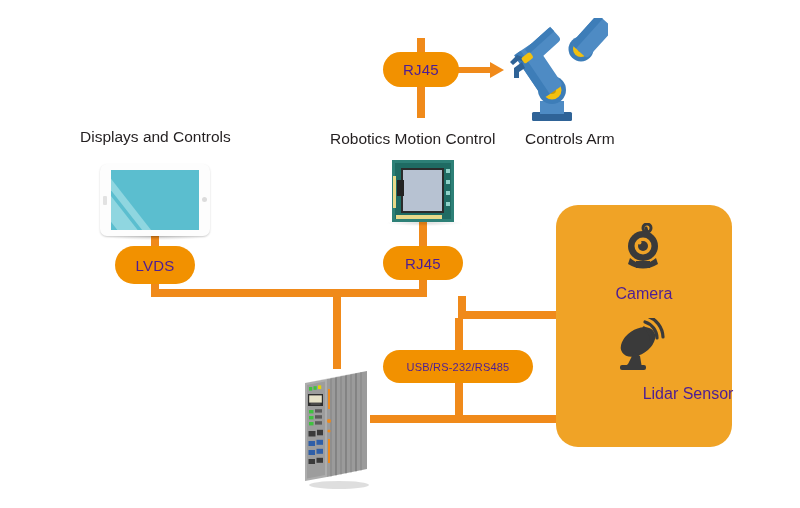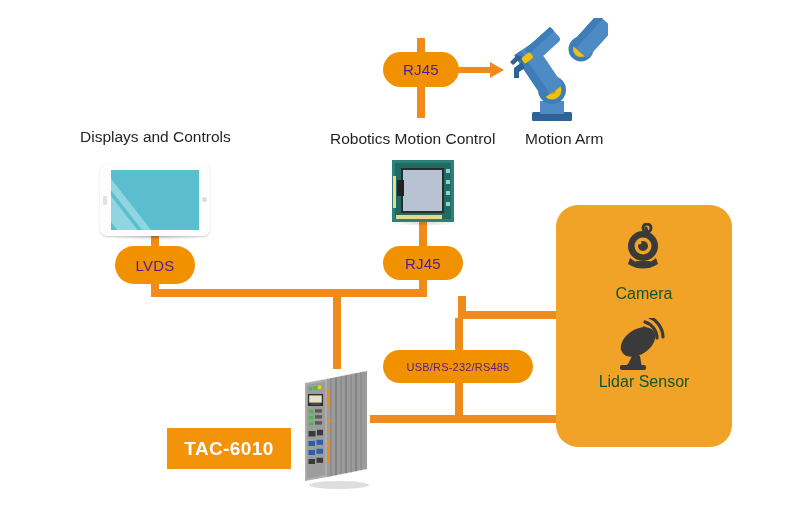--- a/index.html
+++ b/index.html
@@ -72,21 +72,21 @@
     width: 176px;
     height: 242px;
     background: #F0A326;
     border-radius: 22px;
     z-index: 5;
   }
   .card-label {
     position: absolute;
     width: 100%;
     text-align: center;
-    color: #14532d;
+    color: #4c1d95;
     font-size: 16px;
     white-space: nowrap;
   }
   .card-icon {
     position: absolute;
     left: 0;
     width: 100%;
     display: flex;
     justify-content: center;
   }
@@ -388,32 +388,31 @@
     <div class="card-icon" style="top:113px;">
       <svg width="60" height="56" viewBox="0 0 60 56">
         <ellipse cx="24" cy="24" rx="19" ry="12.5" transform="rotate(-34 24 24)" fill="#3A3A3A"></ellipse>
         <path d="M20 34 L14 46 L9 50 L28 50 L26 38 Z" fill="#3A3A3A"></path>
         <rect x="6" y="47" width="26" height="5" rx="2" fill="#3A3A3A"></rect>
         <path d="M37 21 A11 11 0 0 0 30 10" fill="none" stroke="#3A3A3A" stroke-width="3.2" stroke-linecap="round"></path>
         <path d="M43 20 A17 17 0 0 0 31 4" fill="none" stroke="#3A3A3A" stroke-width="3.2" stroke-linecap="round"></path>
         <path d="M49 19 A23 23 0 0 0 33 -2" fill="none" stroke="#3A3A3A" stroke-width="3.2" stroke-linecap="round"></path>
       </svg>
     </div>
-    <div class="card-label" style="top:168px;">Lidar Sensor</div>
+    <div class="card-label" style="top:180px;padding-left:44px;">Lidar Sensor</div>
   </div>
 
   <div class="pill" style="left:383px; top:52px; width:76px; height:35px;">RJ45</div>
 
   <div class="pill" style="left:115px; top:246px; width:80px; height:38px;">LVDS</div>
 
   <div class="pill" style="left:383px; top:246px; width:80px; height:34px;">RJ45</div>
 
   <div class="pill pill-wide" style="left:383px; top:350px; width:150px; height:33px;">USB/RS-232/RS485</div>
 
-  <div class="rect-badge" style="left:167px; top:428px; width:124px; height:41px;">TAC-6010</div>
 
   <div class="caption" style="left:330px; top:130px;">Robotics Motion Control</div>
 
   <div class="caption" style="left:80px; top:128px;">Displays and Controls</div>
 
-  <div class="caption" style="left:525px; top:130px;">Motion Arm</div>
+  <div class="caption" style="left:525px; top:130px;">Controls Arm</div>
 
 </div>
 
 </body></html>

